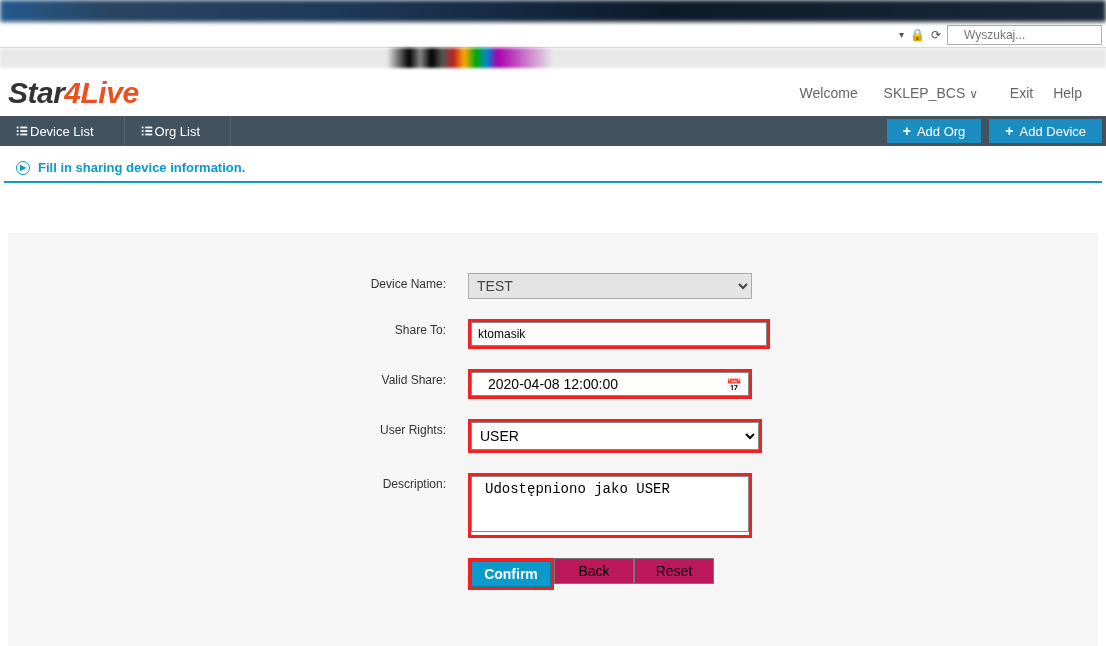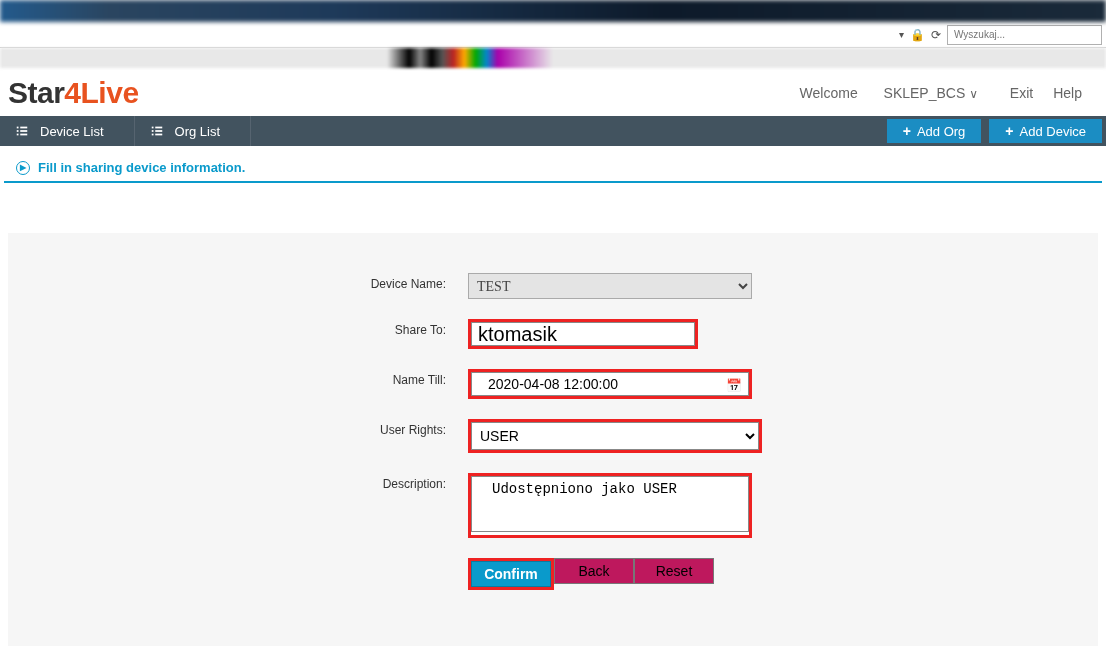--- a/index.html
+++ b/index.html
@@ -3,55 +3,55 @@
 <meta charset="utf-8">
 <style>
   * { box-sizing: border-box; margin: 0; padding: 0; }
   body { font-family: Arial, Helvetica, sans-serif; font-size: 13px; color: #333; width: 1106px; background: #fff; }
   
   .browser-chrome { height: 22px; background: linear-gradient(90deg, #235a8c 0%, #2a4560 10%, #1e3a5a 30%, #0d1a2a 60%, #1a2a3a 100%); filter: blur(2px); }
   .browser-toolbar { height: 26px; background: #fff; border-bottom: 1px solid #d0d0d0; display: flex; align-items: center; justify-content: flex-end; padding: 0 4px; gap: 6px; }
   .browser-toolbar .chev { font-size: 10px; color: #555; }
   .browser-toolbar .lock { font-size: 12px; color: #555; }
   .browser-toolbar .reload { font-size: 12px; color: #555; }
-  .browser-search { width: 155px; height: 20px; border: 1px solid #b0b0b0; padding: 2px 6px; font-size: 10px; color: #555; background: #fff; }
+  .browser-search { width: 155px; height: 20px; border: 1px solid #b0b0b0; padding: 2px 16px; font-size: 12px; color: #555; background: #fff; }
   .tabstrip { height: 20px; background: linear-gradient(90deg, #e8e8e8 0%, #e8e8e8 35%, #000 37%, #888 38%, #000 39%, #555 40%, #b22 41%, #fa0 42%, #0a0 43%, #08c 44%, #a0a 45%, #e8e8e8 50%); filter: blur(1.5px); }
 
   .page-header { display: flex; justify-content: space-between; align-items: center; padding: 8px 18px 6px 8px; background: #fff; }
-  .logo { font-family: "Arial Black", Arial, sans-serif; font-size: 30px; font-weight: 900; color: #333; letter-spacing: -0.5px; }
+  .logo { font-family: "Arial Black", Arial, sans-serif; font-size: 30px; font-weight: 900; font-style: italic; color: #333; letter-spacing: -0.5px; }
   .logo .red { color: #e8521f; }
   .header-right { font-size: 14px; color: #666; display: flex; align-items: center; gap: 8px; }
   .header-right .link { cursor: pointer; padding: 0 6px; }
   .header-right .chev2 { font-size: 12px; }
   
   .navbar { height: 30px; background: #42535f; display: flex; align-items: stretch; }
-  .nav-tab { display: flex; align-items: center; gap: 10px; padding: 0 30px 0 14px; color: #fff; font-size: 13px; border-right: 1px solid #566470; cursor: pointer; }
+  .nav-tab { display: flex; align-items: center; padding: 0 30px 0 14px; color: #fff; font-size: 13px; border-right: 1px solid #566470; cursor: pointer; }
   .nav-tab .list-ic { width: 16px; height: 16px; display: inline-flex; align-items: center; justify-content: center; }
   .nav-tab .list-ic svg { fill: #fff; }
   .nav-spacer { flex: 1; }
   .nav-btn { display: flex; align-items: center; gap: 6px; background: #1b8dc3; color: #fff; padding: 0 16px; margin: 3px 4px; font-size: 13px; cursor: pointer; border: none; }
   .nav-btn .plus { font-size: 14px; font-weight: bold; }
 
   .content { padding: 14px 4px 30px 4px; background: #fff; border-bottom: 2px solid #e8e8e8; }
   .section-title { display: flex; align-items: center; gap: 8px; color: #0a9acb; font-weight: bold; font-size: 13px; border-bottom: 2px solid #0a9acb; padding: 0 0 6px 12px; margin-bottom: 50px; }
   .section-title .play { width: 14px; height: 14px; border: 1px solid #0a9acb; border-radius: 50%; display: inline-flex; align-items: center; justify-content: center; color: #0a9acb; font-size: 8px; }
 
   .form-area { background: #f6f6f6; padding: 40px 0 60px 0; margin: 0 4px; }
   .form-row { display: flex; align-items: flex-start; margin-bottom: 20px; }
   .form-label { width: 460px; text-align: right; padding-right: 22px; padding-top: 4px; color: #333; font-size: 12px; }
   .form-control-wrap { width: 295px; }
   .hl { border: 3px solid #e22; background: #fff; display: inline-block; }
   .hl-tight { border: 3px solid #e22; display: inline-block; }
-  select.device { width: 284px; height: 26px; background: #e4e4e4; border: 1px solid #aaa; font-size: 14px; padding: 2px 4px; color: #444; font-family: Liberation Serif, serif; }
-  input.txt { width: 224px; height: 24px; border: 1px solid #888; font-size: 20px; padding: 2px 6px; }
+  select.device { width: 284px; height: 26px; background: #e4e4e4; border: 1px solid #aaa; font-size: 14px; padding: 2px 4px; color: #444; }
+  input.txt { width: 296px; height: 24px; border: 1px solid #888; font-size: 12px; padding: 2px 6px; }
   .date-wrap { position: relative; width: 284px; }
   input.date { width: 278px; height: 24px; border: 1px solid #888; font-size: 14px; padding: 2px 16px; }
   .cal-ic { position: absolute; right: 6px; top: 50%; transform: translateY(-50%); font-size: 13px; color: #999; }
   select.rights { width: 288px; height: 28px; border: 1px solid #888; font-size: 14px; padding: 2px 4px; background:#fff; }
-  textarea.desc { width: 278px; height: 56px; border: 1px solid #888; font-size: 14px; padding: 4px 20px; font-family: "Courier New", monospace; resize: none; overflow-y: scroll; }
+  textarea.desc { width: 278px; height: 56px; border: 1px solid #888; font-size: 14px; padding: 4px 13px; font-family: "Courier New", monospace; resize: none; overflow-y: scroll; }
   .btn-row { display:flex; }
   button.act { width: 80px; height: 26px; border: 1px solid #777; background: #be185d; font-size: 14px; cursor: pointer; }
   button.act.primary { background: #0a9acb; color: #fff; border: 1px solid #0b7aa0; font-weight: bold; }
 </style>
 </head>
 <body>
 
 <div class="browser-chrome"></div>
 <div class="browser-toolbar">
   <span class="chev">▾</span>
@@ -136,21 +136,21 @@
     <div class="form-row">
       <div class="form-label">Share To:</div>
       <div class="form-control-wrap">
         <span class="hl">
           <input class="txt" value="ktomasik" style="">
         </span>
       </div>
     </div>
 
     <div class="form-row">
-      <div class="form-label">Name Till:</div>
+      <div class="form-label">Valid Share:</div>
       <div class="form-control-wrap">
         <span class="hl">
           <span class="date-wrap">
             <input class="date" value="2020-04-08 12:00:00" style="">
             <span class="cal-ic">📅</span>
           </span>
         </span>
       </div>
     </div>
 

